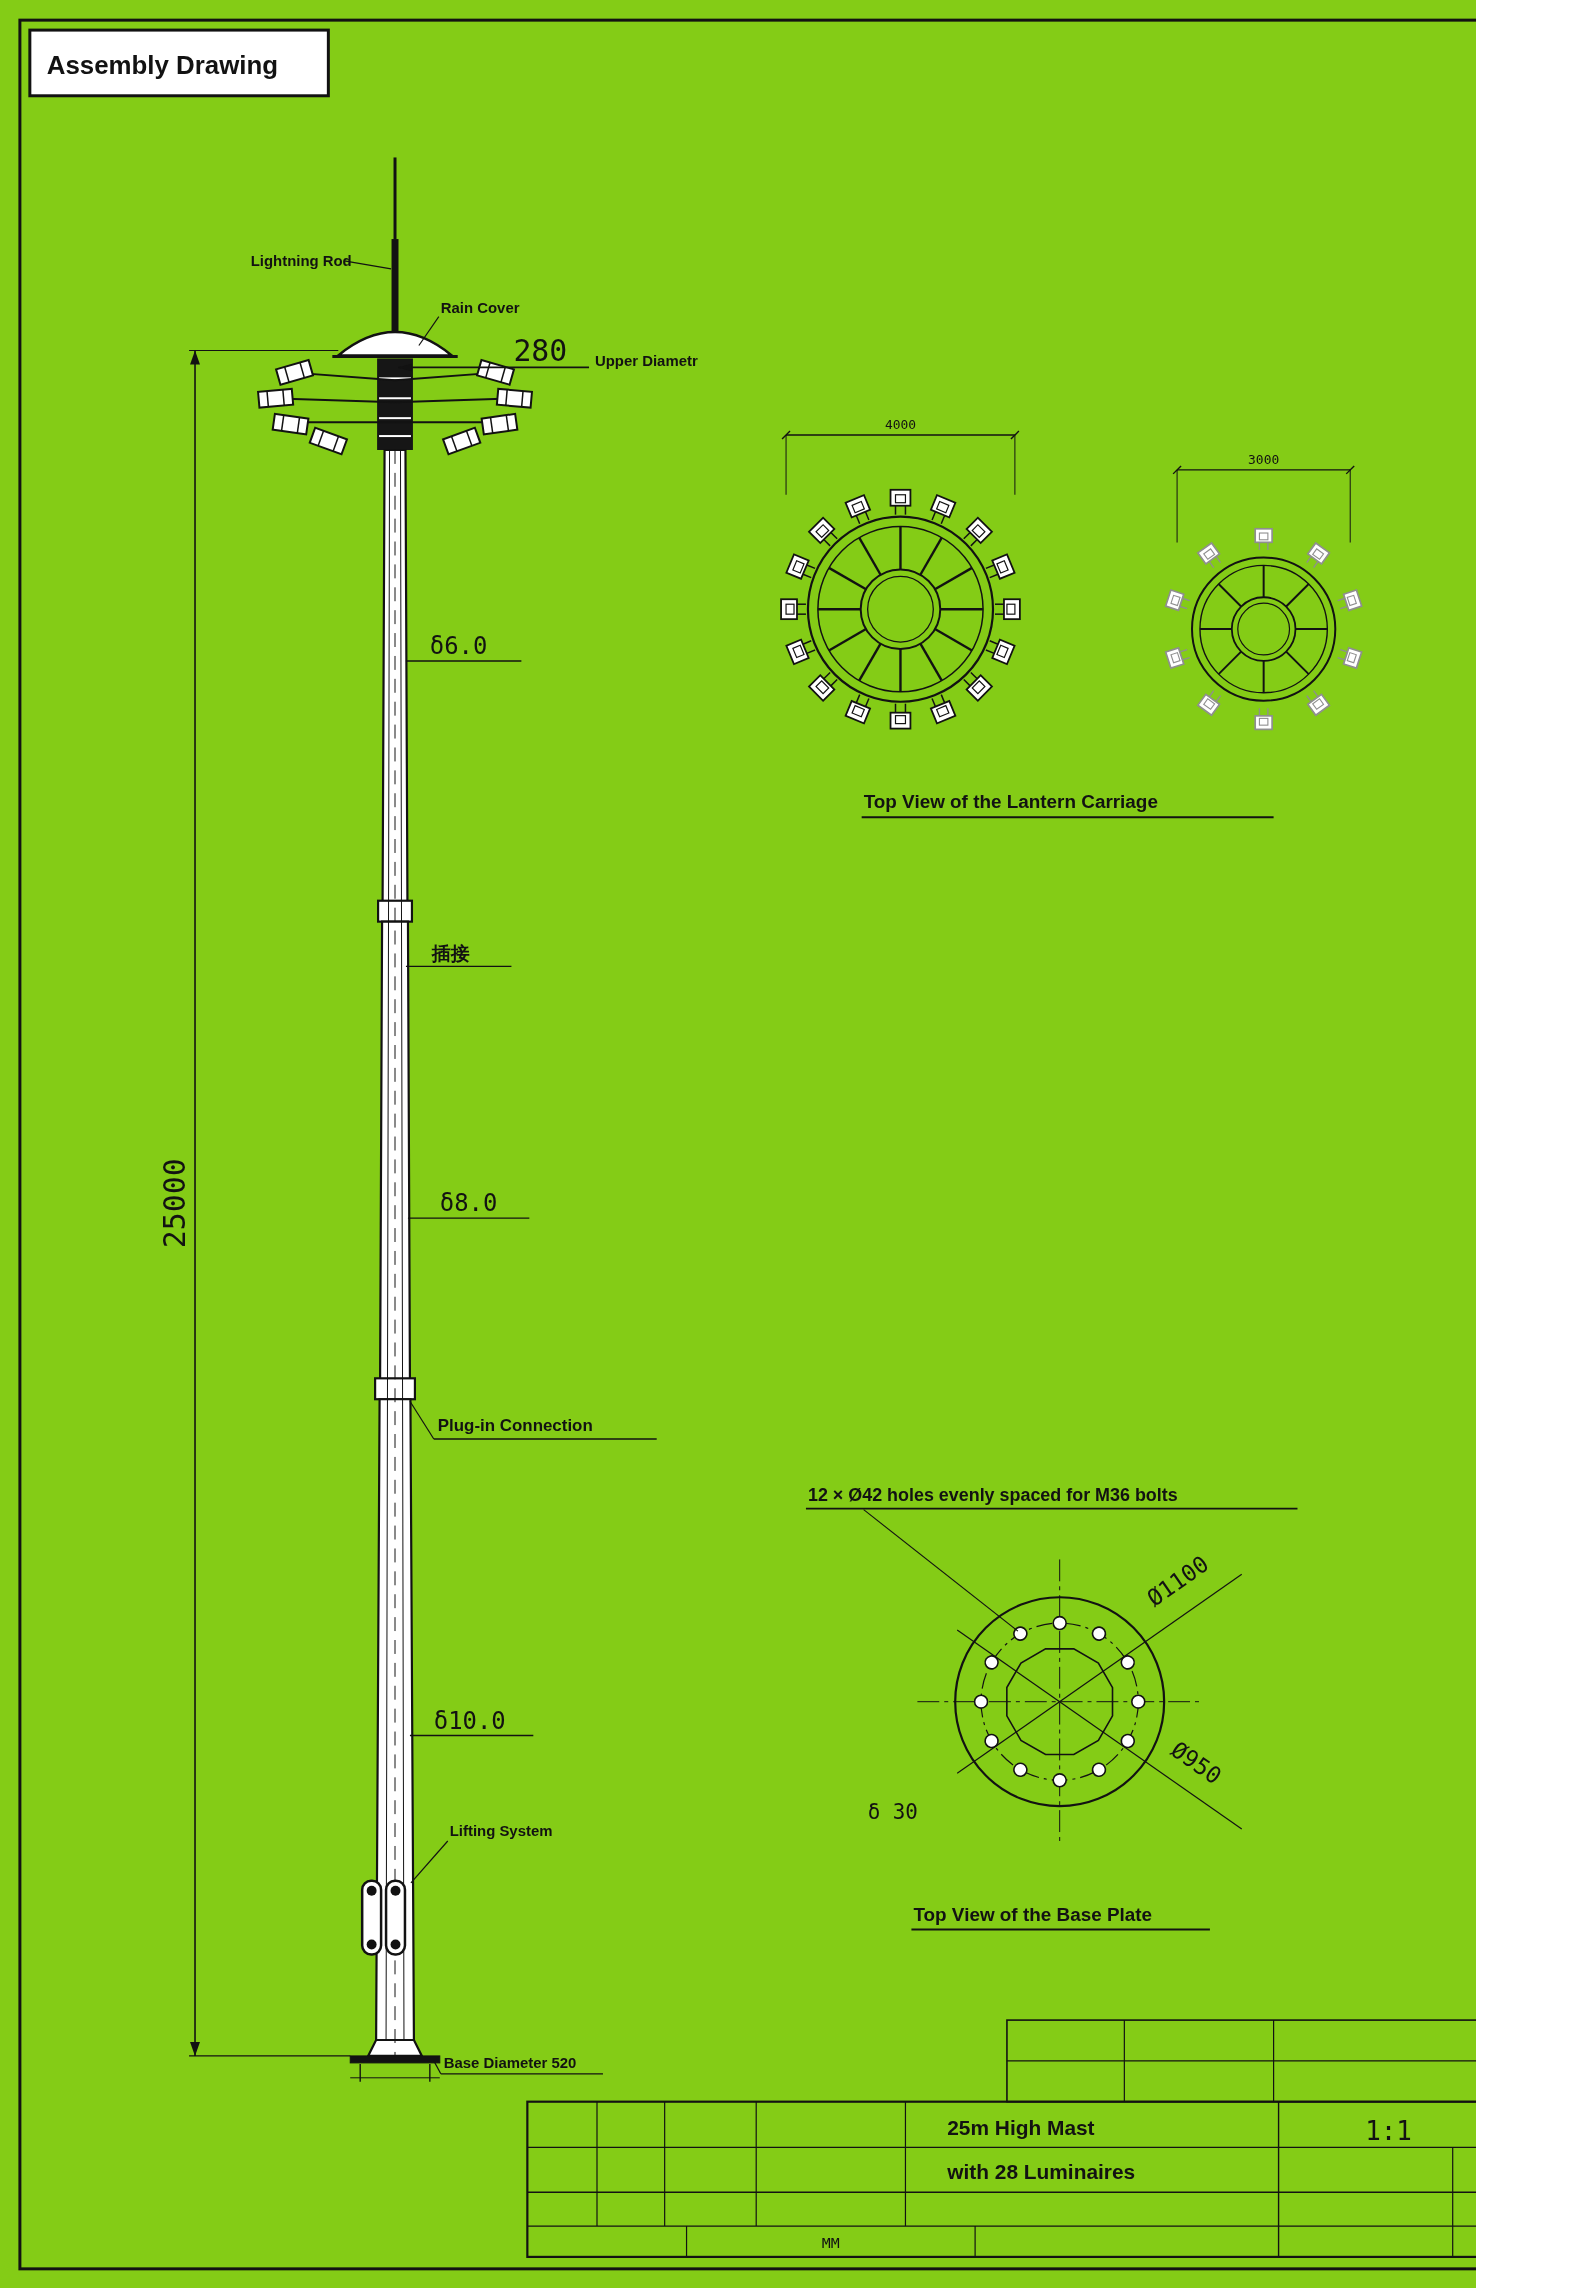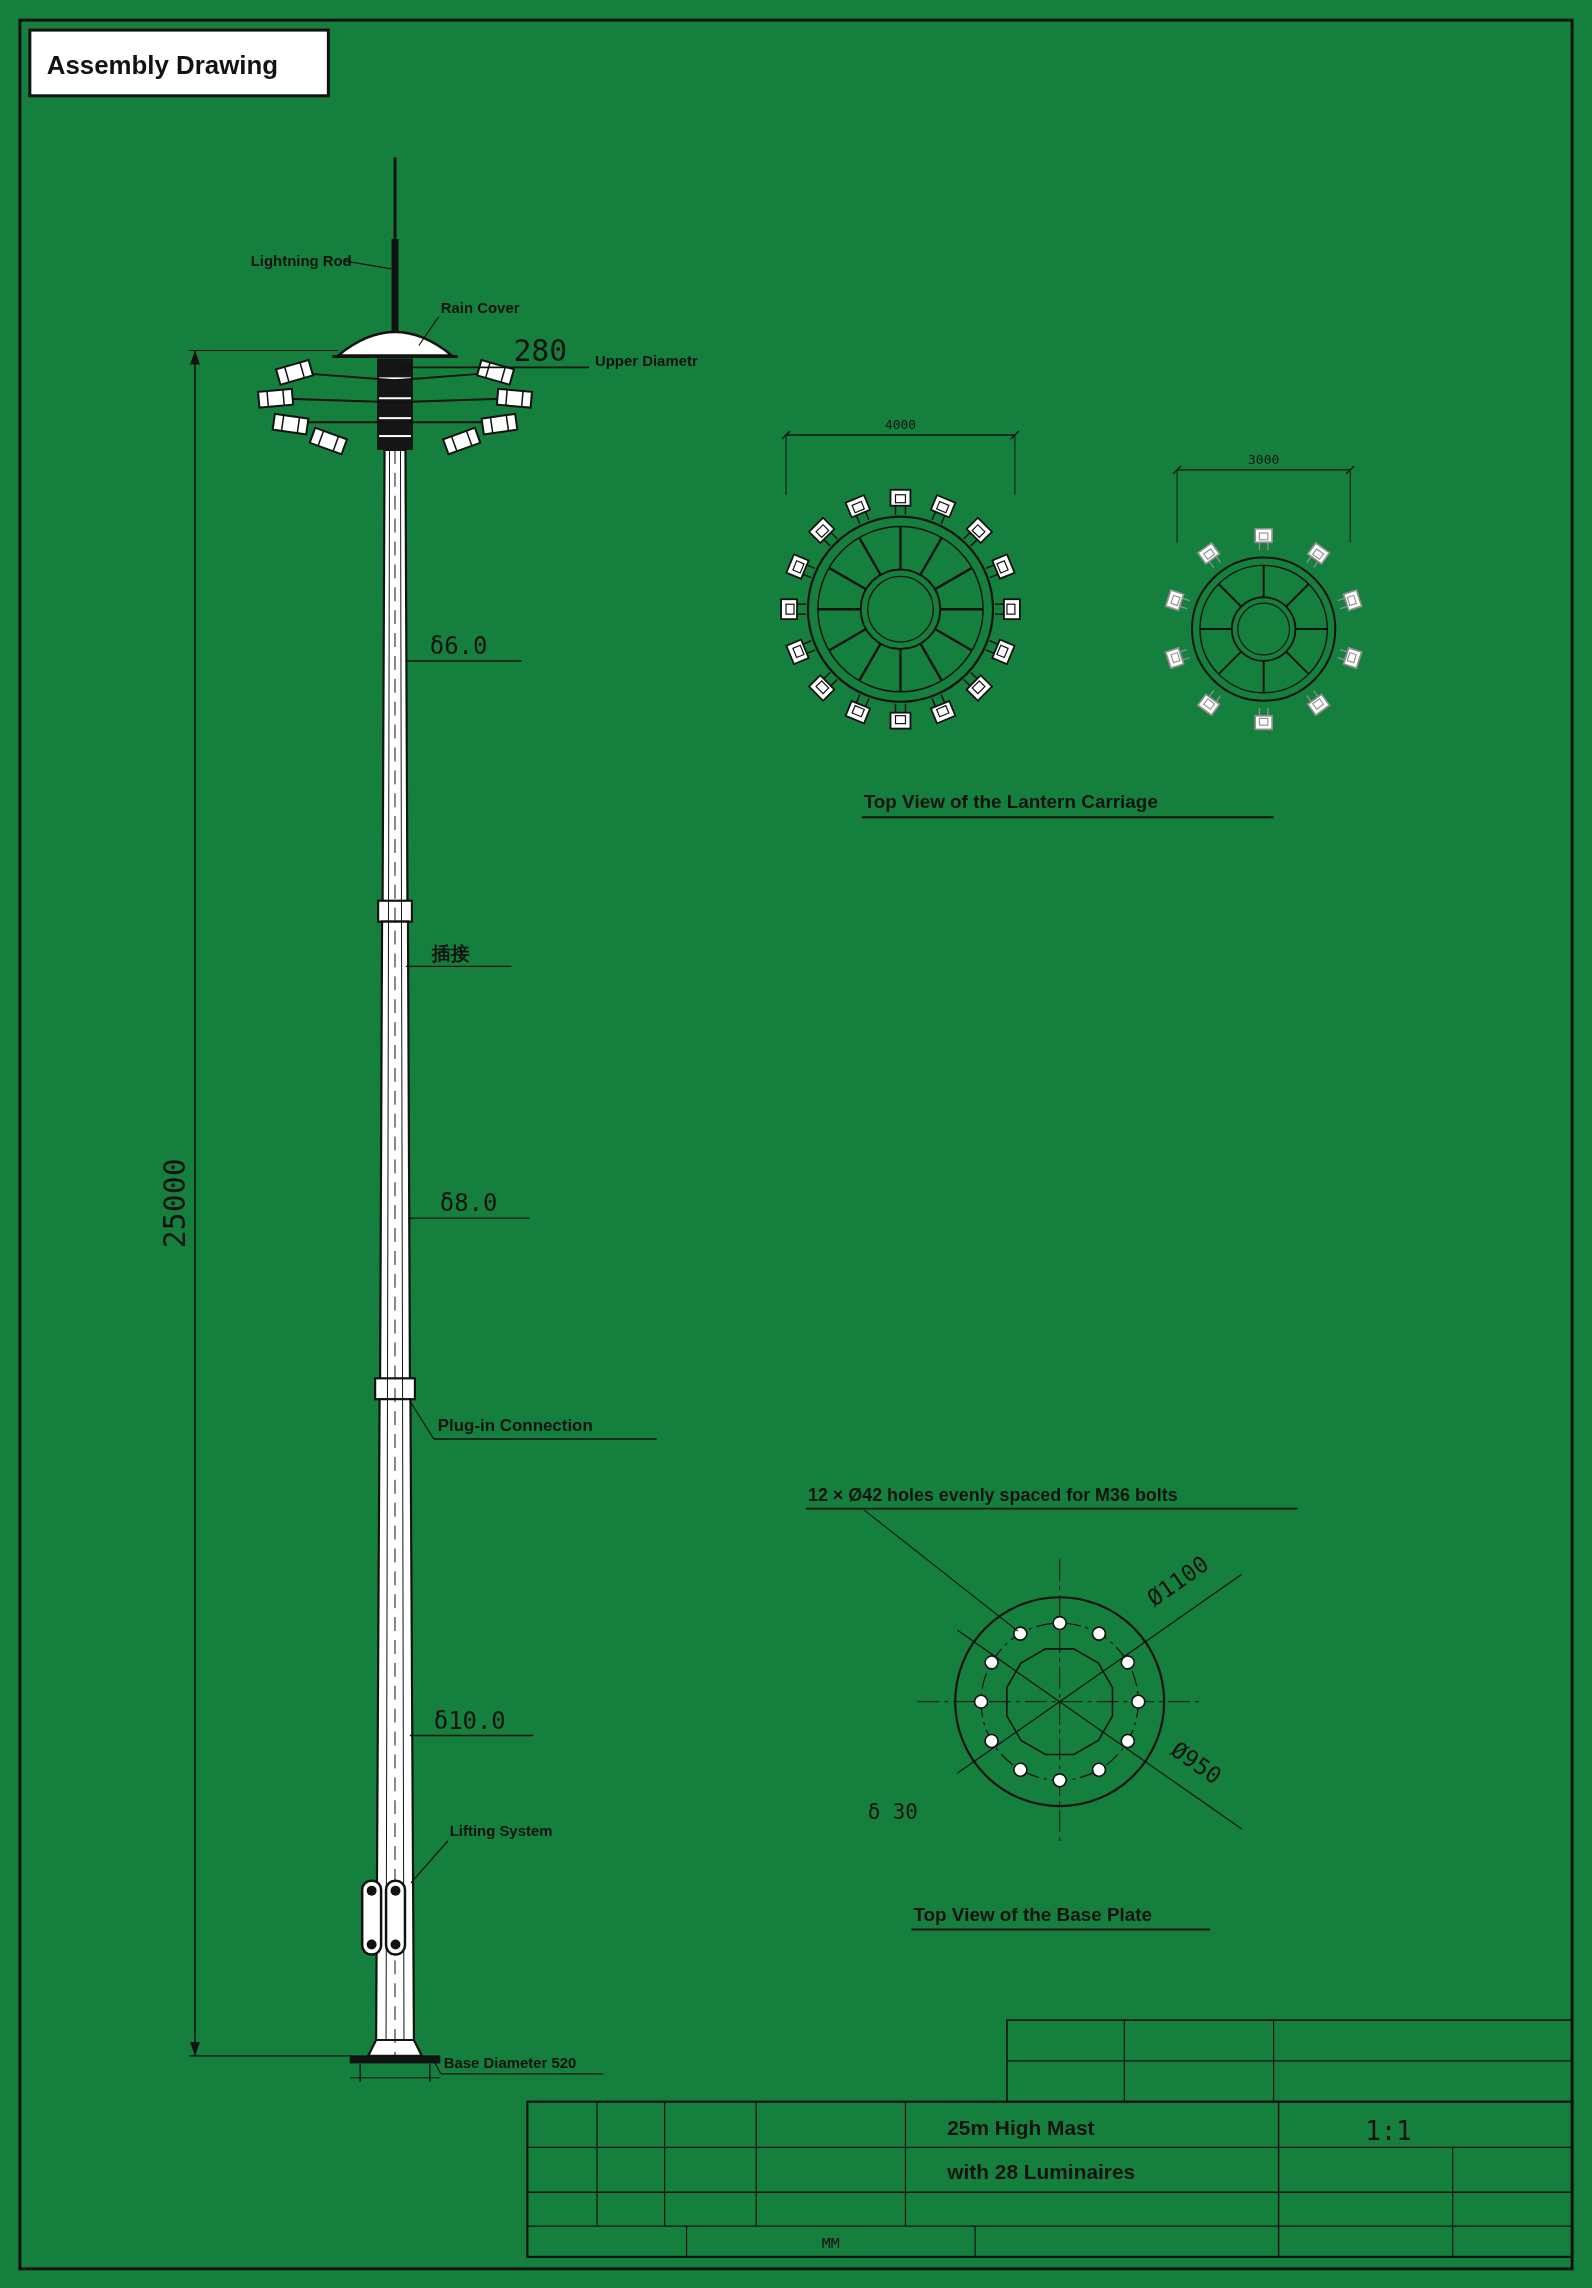--- a/index.html
+++ b/index.html
@@ -1,16 +1,16 @@
 <!DOCTYPE html>
 <html><head>
 <meta charset="utf-8">
 <style>
   html,body{margin:0;padding:0;background:#fff;}
-  .page{position:relative;width:1592px;height:2289px;background:#15803d;overflow:hidden;
+  .page{position:relative;width:1476px;height:2289px;background:#84cc16;overflow:hidden;
         font-family:"Liberation Sans",sans-serif;}
   svg{position:absolute;left:0;top:0;}
   .lbl{font-family:"Liberation Sans",sans-serif;font-weight:bold;fill:#121212;}
   .num{font-family:"DejaVu Sans Mono",monospace;fill:#121212;}
   .cn{font-family:"DejaVu Sans",sans-serif;font-weight:bold;fill:#121212;}
 </style>
 </head>
 <body>
 
 <div class="page">

